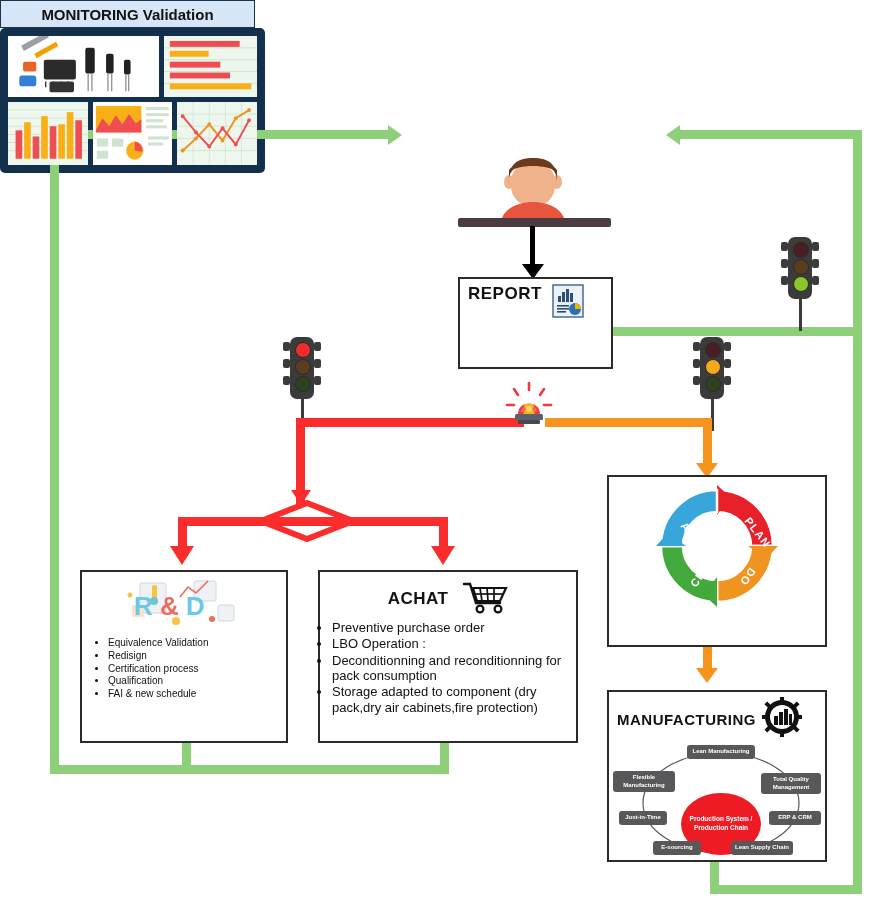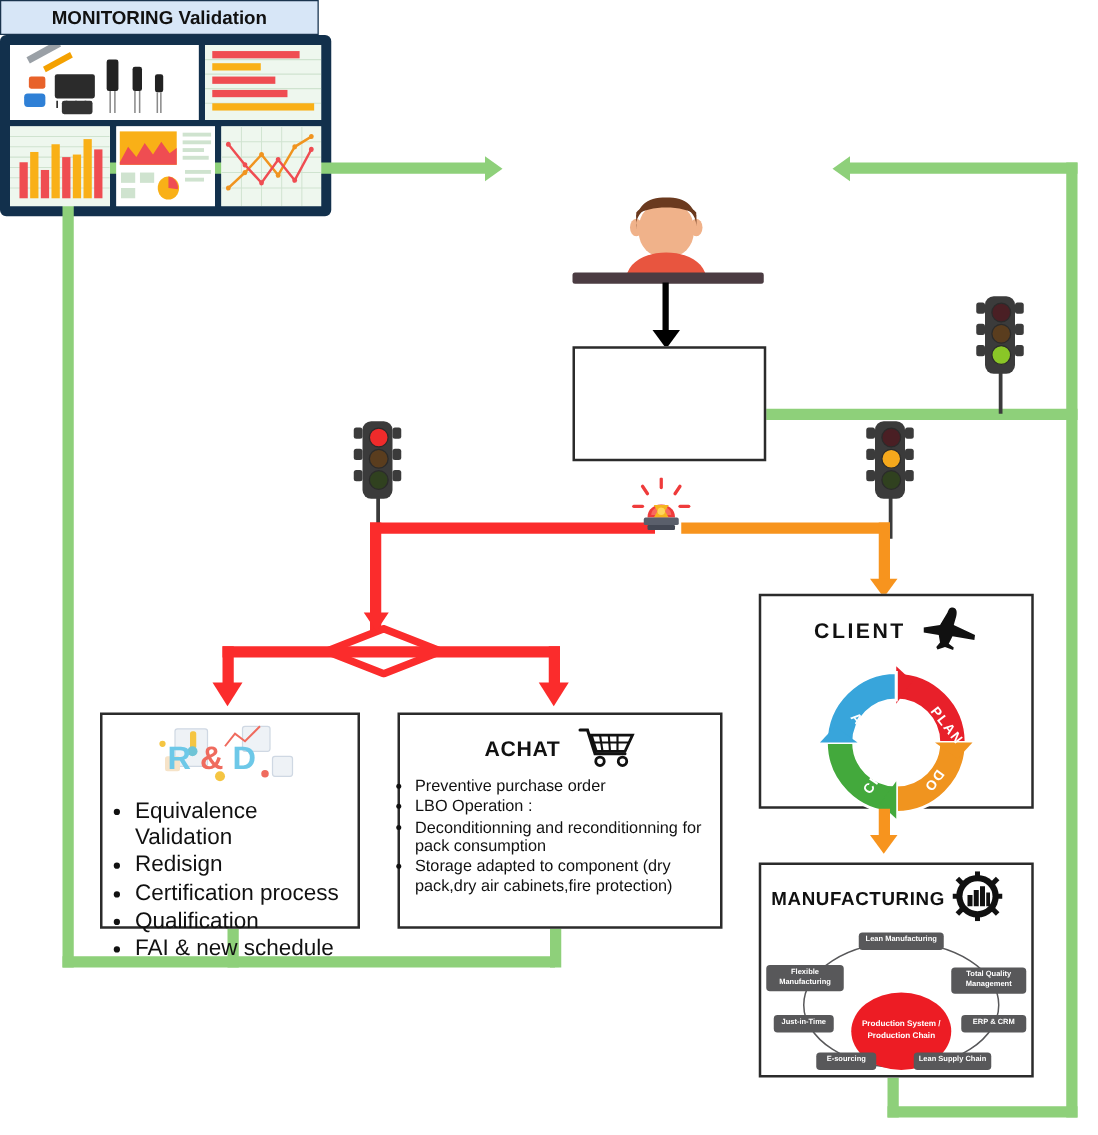--- a/index.html
+++ b/index.html
@@ -209,20 +209,39 @@
     <path d="M14 34 C13 14 22 8 38 8 C54 8 63 14 62 34 L62 22 C52 14 24 14 14 22 Z" fill="#6b3a1f"></path>
     <path d="M6 72 C8 58 24 52 38 52 C52 52 68 58 70 72 Z" fill="#e8553f"></path>
   </svg>
 </div>
 <div id="desk" class="abs"></div>
 
 <div class="ln black abs" style="left:530px;top:226px;width:5px;height:42px;"></div>
 <div class="tri" style="left:522px;top:264px;border-left:11px solid transparent;border-right:11px solid transparent;border-top:15px solid #000;"></div>
 
 <div class="box" style="left:458px;top:277px;width:155px;height:92px;">
+  <div style="display:flex;align-items:flex-start;padding:5px 8px 0 8px;">
+    <div class="box-title" style="font-size:17px;">REPORT</div>
+    <div style="margin-left:10px;">
+      <svg width="32" height="34" viewBox="0 0 32 34">
+        <rect x="1" y="1" width="30" height="32" fill="#eaf1f8" stroke="#4a6c8c" stroke-width="1.5"></rect>
+        <rect x="6" y="12" width="3" height="6" fill="#2b4f77"></rect>
+        <rect x="10" y="8" width="3" height="10" fill="#2b4f77"></rect>
+        <rect x="14" y="5" width="3" height="13" fill="#2b4f77"></rect>
+        <rect x="18" y="9" width="3" height="9" fill="#2b4f77"></rect>
+        <g fill="#2b4f77">
+            <rect x="5" y="21" width="12" height="1.6"></rect>
+            <rect x="5" y="24" width="12" height="1.6"></rect>
+            <rect x="5" y="27" width="9" height="1.6"></rect>
+          </g>
+        <circle cx="23" cy="25" r="6" fill="#2b6fb5"></circle>
+        <path d="M23 25 L23 19 A6 6 0 0 1 29 25 Z" fill="#f2b100"></path>
+      </svg>
+    </div>
+  </div>
 </div>
 
 <div class="tl abs" style="left:282px;top:337px;">
   <div class="vis vl" style="top:5px;"></div>
     <div class="vis vr" style="top:5px;"></div>
   <div class="vis vl" style="top:22px;"></div>
     <div class="vis vr" style="top:22px;"></div>
   <div class="vis vl" style="top:39px;"></div>
     <div class="vis vr" style="top:39px;"></div>
   <div class="body"></div>
@@ -309,21 +328,21 @@
       <rect x="96" y="28" width="16" height="16" rx="2" fill="#eef2f6" stroke="#cfd8e3"></rect>
       <rect x="10" y="28" width="12" height="12" rx="2" fill="#f6e3c8"></rect>
       <text x="12" y="38" font-family="Liberation Sans, sans-serif" font-size="26" font-weight="bold" fill="#6dc8e8">R</text>
       <text x="38" y="38" font-family="Liberation Sans, sans-serif" font-size="26" font-weight="bold" fill="#ef6b5e">&amp;</text>
       <text x="64" y="38" font-family="Liberation Sans, sans-serif" font-size="26" font-weight="bold" fill="#6dc8e8">D</text>
       <circle cx="54" cy="44" r="4" fill="#f5c542"></circle>
       <circle cx="90" cy="42" r="3" fill="#ef6b5e"></circle>
       <circle cx="8" cy="18" r="2.5" fill="#f5c542"></circle>
     </svg>
   </div>
-  <ul class="bullets" style="font-size:18px;margin-top:4px;">
+  <ul class="bullets" style="font-size:10px;margin-top:4px;">
     <li>Equivalence Validation</li>
     <li>Redisign</li>
     <li>Certification process</li>
     <li>Qualification</li>
     <li>FAI &amp; new schedule</li>
   </ul>
 </div>
 
 <div class="box" style="left:318px;top:570px;width:260px;height:173px;">
   <div style="display:flex;align-items:center;justify-content:center;padding-top:8px;">
@@ -345,28 +364,20 @@
   </div>
   <ul class="bullets" style="font-size:13px;margin-top:2px;padding-left:12px;">
     <li>Preventive purchase order</li>
     <li>LBO Operation :</li>
     <li>Deconditionning and reconditionning for pack consumption</li>
     <li>Storage adapted to component (dry pack,dry air cabinets,fire protection)</li>
   </ul>
 </div>
 
 <div class="box" style="left:607px;top:475px;width:220px;height:172px;">
-  <div style="display:flex;align-items:center;justify-content:center;padding-top:7px;">
-    <div class="box-title" style="font-size:17px;letter-spacing:2px;">CLIENT</div>
-    <div style="margin-left:12px;">
-      <svg width="46" height="36" viewBox="0 0 46 36">
-        <path d="M25 2 C28 2 29 5 28 9 L26 16 L43 24 L42.5 28 L25 25 L22 31 L26 34 L25.5 36 L19 33.5 L13 35.5 L12 33.5 L15 30 L14 24 L2 22 L2 18 L15 16 L21 6 C22 3 23 2 25 2 Z" fill="#111"></path>
-      </svg>
-    </div>
-  </div>
   <div style="display:flex;justify-content:center;margin-top:4px;">
     <div class="pdca">
       <svg viewBox="0 0 130 130" width="130" height="130">
 
         <path d="M65 9 A56 56 0 0 1 121 65 L99 65 A34 34 0 0 0 65 31 Z" fill="#e8202a" stroke="#fff" stroke-width="2.5"></path>
         <polygon points="65,4 65,34 78,16" fill="#e8202a"></polygon>
 
         <path d="M121 65 A56 56 0 0 1 65 121 L65 99 A34 34 0 0 0 99 65 Z" fill="#f0941f" stroke="#fff" stroke-width="2.5"></path>
         <polygon points="126,65 96,65 114,78" fill="#f0941f"></polygon>
 

